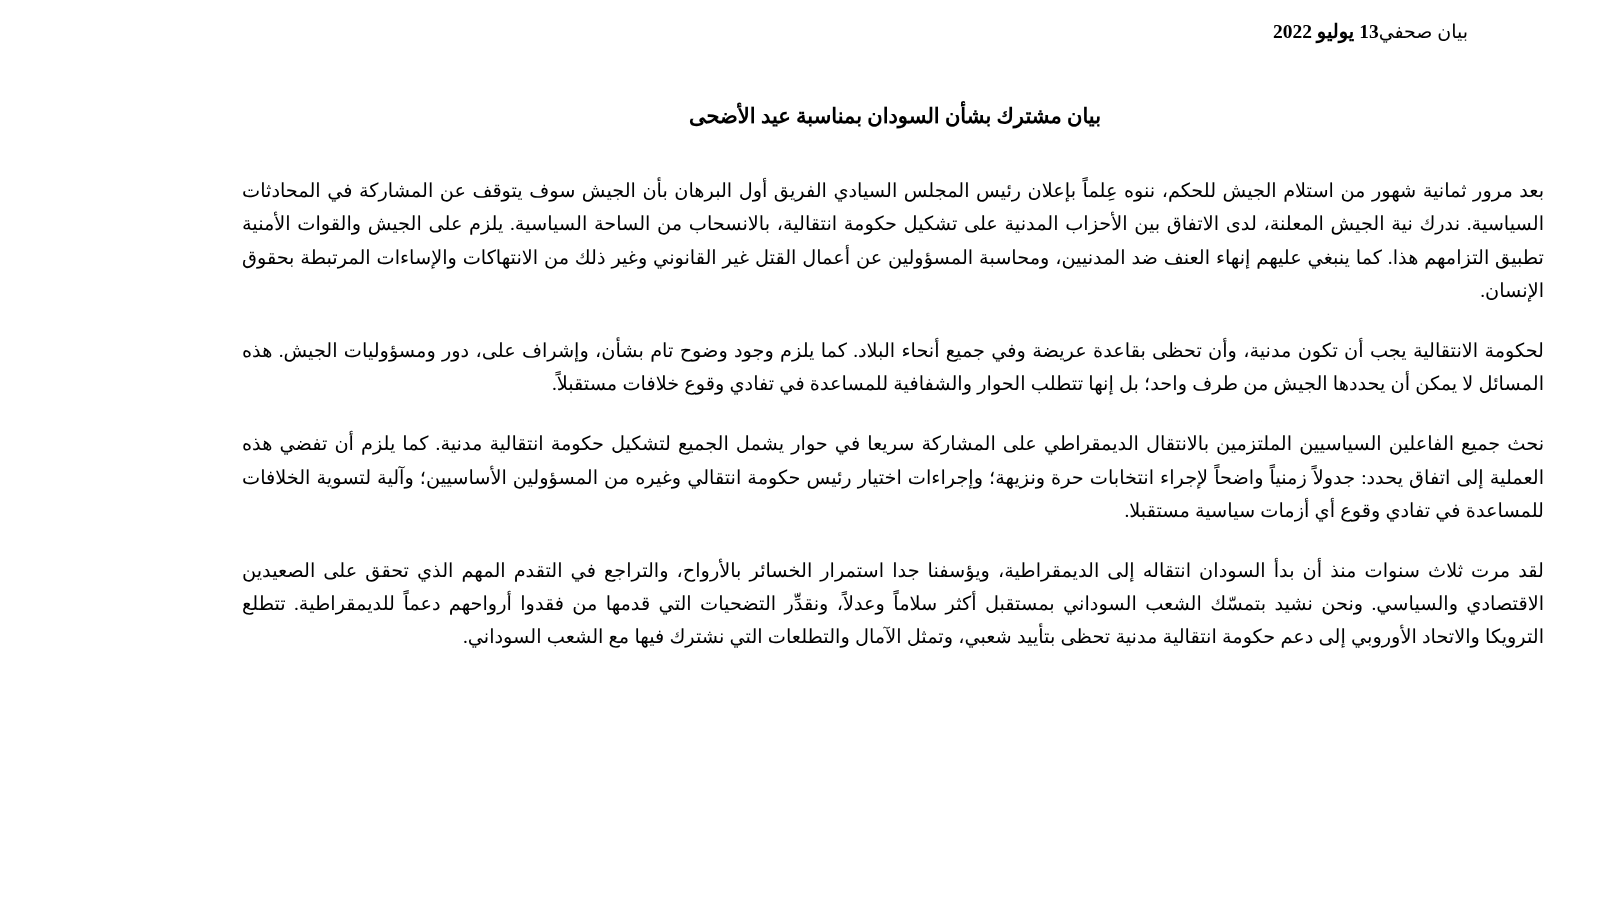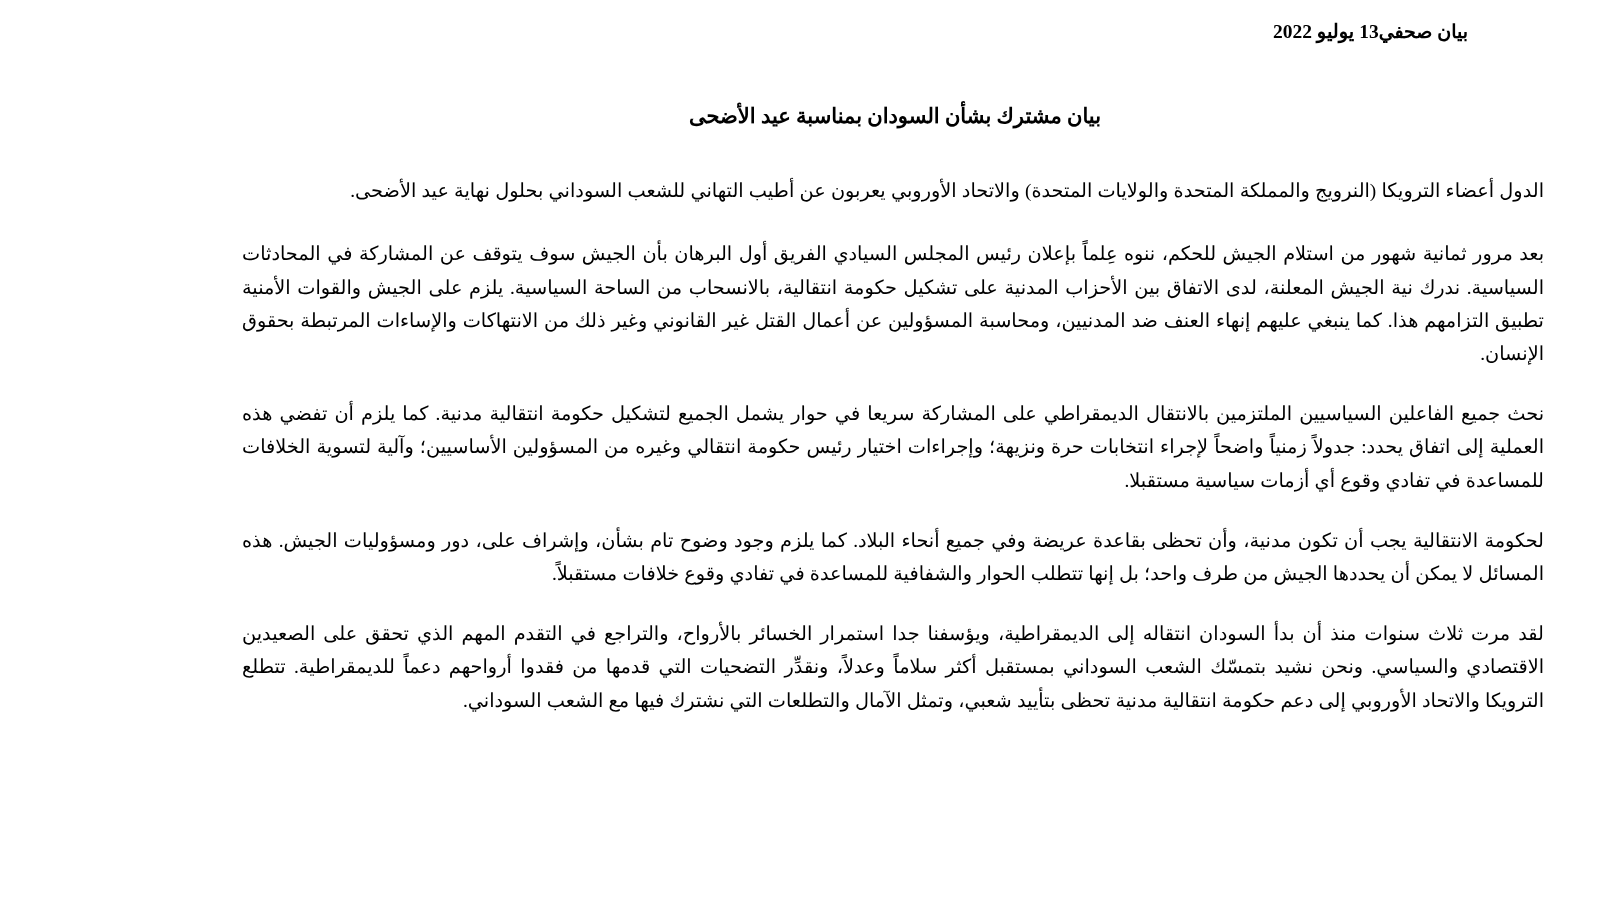--- a/index.html
+++ b/index.html
@@ -28,21 +28,21 @@
   .header-row {
     display: flex;
     flex-direction: row;
     justify-content: space-between;
     align-items: baseline;
     width: 100%;
     margin-top: 6px;
     margin-bottom: 0;
   }
   .header-doctype {
-    font-weight: bold;
+    font-weight: normal;
     font-size: 19px;
     letter-spacing: 0;
     white-space: nowrap;
     order: 1;
     margin-right: 86px;
   }
   .header-date {
     font-weight: bold;
     font-size: 19.5px;
     white-space: nowrap;
@@ -88,20 +88,19 @@
 <div class="page">
 
   <div class="header-row">
     <div class="header-date">13 يوليو 2022</div>
     <div class="header-doctype">بيان صحفي</div>
   </div>
 
   <h1 class="doc-title">بيان مشترك بشأن السودان بمناسبة عيد الأضحى</h1>
 
   <div class="body-wrap">
-    <p class="para para-1">الدول أعضاء الترويكا (النرويج والمملكة المتحدة والولايات المتحدة) والاتحاد الأوروبي يعربون عن أطيب التهاني للشعب السوداني بحلول نهاية عيد الأضحى.</p>
     <p class="para">بعد مرور ثمانية شهور من استلام الجيش للحكم، ننوه عِلماً بإعلان رئيس المجلس السيادي الفريق أول البرهان بأن الجيش سوف يتوقف عن المشاركة في المحادثات السياسية. ندرك نية الجيش المعلنة، لدى الاتفاق بين الأحزاب المدنية على تشكيل حكومة انتقالية، بالانسحاب من الساحة السياسية. يلزم على الجيش والقوات الأمنية تطبيق التزامهم هذا. كما ينبغي عليهم إنهاء العنف ضد المدنيين، ومحاسبة المسؤولين عن أعمال القتل غير القانوني وغير ذلك من الانتهاكات والإساءات المرتبطة بحقوق الإنسان.</p>
+    <p class="para">لحكومة الانتقالية يجب أن تكون مدنية، وأن تحظى بقاعدة عريضة وفي جميع أنحاء البلاد. كما يلزم وجود وضوح تام بشأن، وإشراف على، دور ومسؤوليات الجيش. هذه المسائل لا يمكن أن يحددها الجيش من طرف واحد؛ بل إنها تتطلب الحوار والشفافية للمساعدة في تفادي وقوع خلافات مستقبلاً.</p>
     <p class="para">نحث جميع الفاعلين السياسيين الملتزمين بالانتقال الديمقراطي على المشاركة سريعا في حوار يشمل الجميع لتشكيل حكومة انتقالية مدنية. كما يلزم أن تفضي هذه العملية إلى اتفاق يحدد: جدولاً زمنياً واضحاً لإجراء انتخابات حرة ونزيهة؛ وإجراءات اختيار رئيس حكومة انتقالي وغيره من المسؤولين الأساسيين؛ وآلية لتسوية الخلافات للمساعدة في تفادي وقوع أي أزمات سياسية مستقبلا.</p>
-    <p class="para">لحكومة الانتقالية يجب أن تكون مدنية، وأن تحظى بقاعدة عريضة وفي جميع أنحاء البلاد. كما يلزم وجود وضوح تام بشأن، وإشراف على، دور ومسؤوليات الجيش. هذه المسائل لا يمكن أن يحددها الجيش من طرف واحد؛ بل إنها تتطلب الحوار والشفافية للمساعدة في تفادي وقوع خلافات مستقبلاً.</p>
     <p class="para">لقد مرت ثلاث سنوات منذ أن بدأ السودان انتقاله إلى الديمقراطية، ويؤسفنا جدا استمرار الخسائر بالأرواح، والتراجع في التقدم المهم الذي تحقق على الصعيدين الاقتصادي والسياسي. ونحن نشيد بتمسّك الشعب السوداني بمستقبل أكثر سلاماً وعدلاً، ونقدِّر التضحيات التي قدمها من فقدوا أرواحهم دعماً للديمقراطية. تتطلع الترويكا والاتحاد الأوروبي إلى دعم حكومة انتقالية مدنية تحظى بتأييد شعبي، وتمثل الآمال والتطلعات التي نشترك فيها مع الشعب السوداني.</p>
   </div>
 
 </div>
 
 </body></html>

